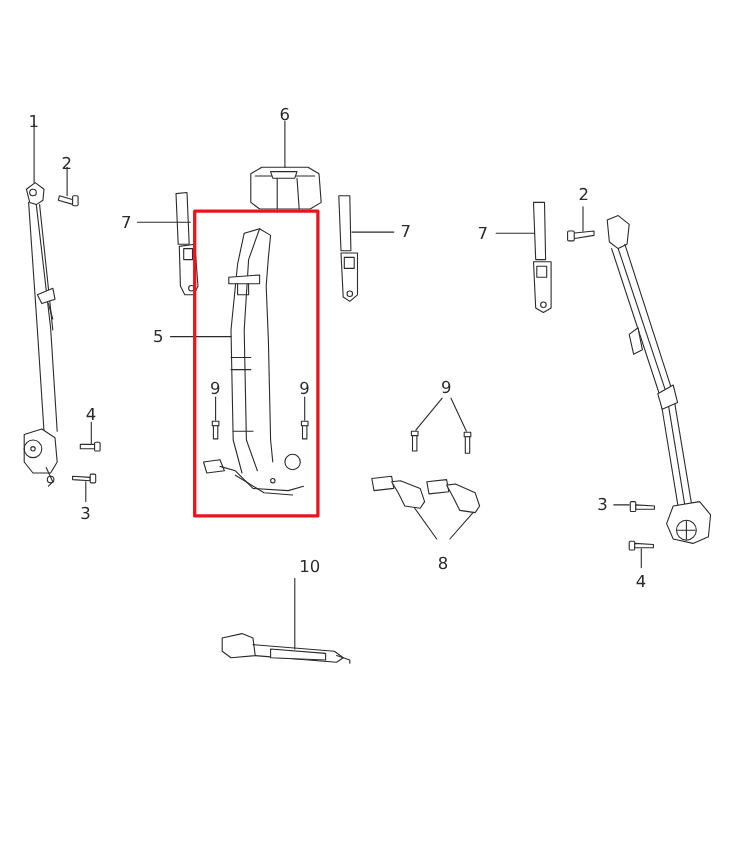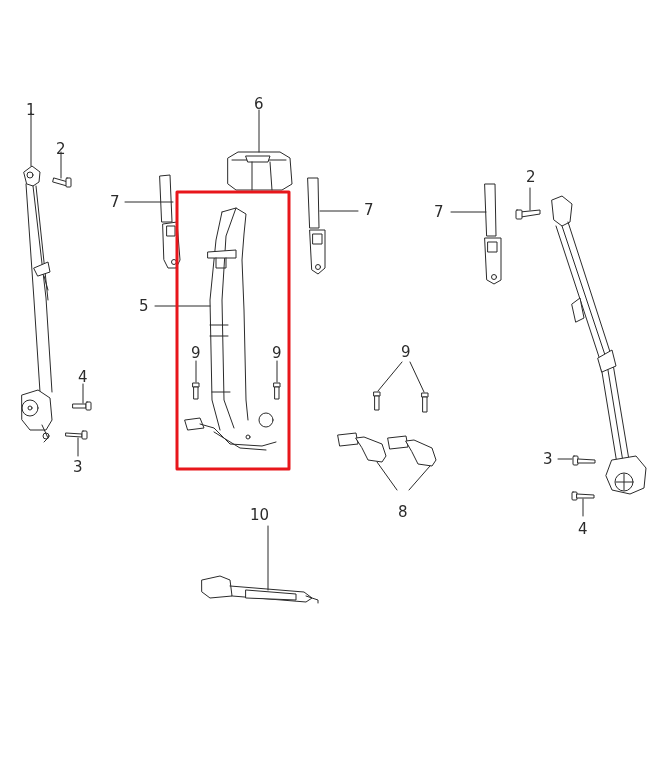--- a/index.html
+++ b/index.html
@@ -173,14 +173,14 @@
   <span class="callout" style="left:364px;top:203px">7</span>
   <span class="callout" style="left:139px;top:299px">5</span>
   <span class="callout" style="left:191px;top:346px">9</span>
   <span class="callout" style="left:272px;top:346px">9</span>
   <span class="callout" style="left:401px;top:345px">9</span>
   <span class="callout" style="left:398px;top:505px">8</span>
   <span class="callout" style="left:434px;top:205px">7</span>
   <span class="callout" style="left:526px;top:170px">2</span>
   <span class="callout" style="left:543px;top:452px">3</span>
   <span class="callout" style="left:578px;top:522px">4</span>
-  <span class="callout" style="left:250px;top:508px">10</span>
+  <span class="callout" style="left:272px;top:508px">10</span>
 </div>
 
 </body></html>

